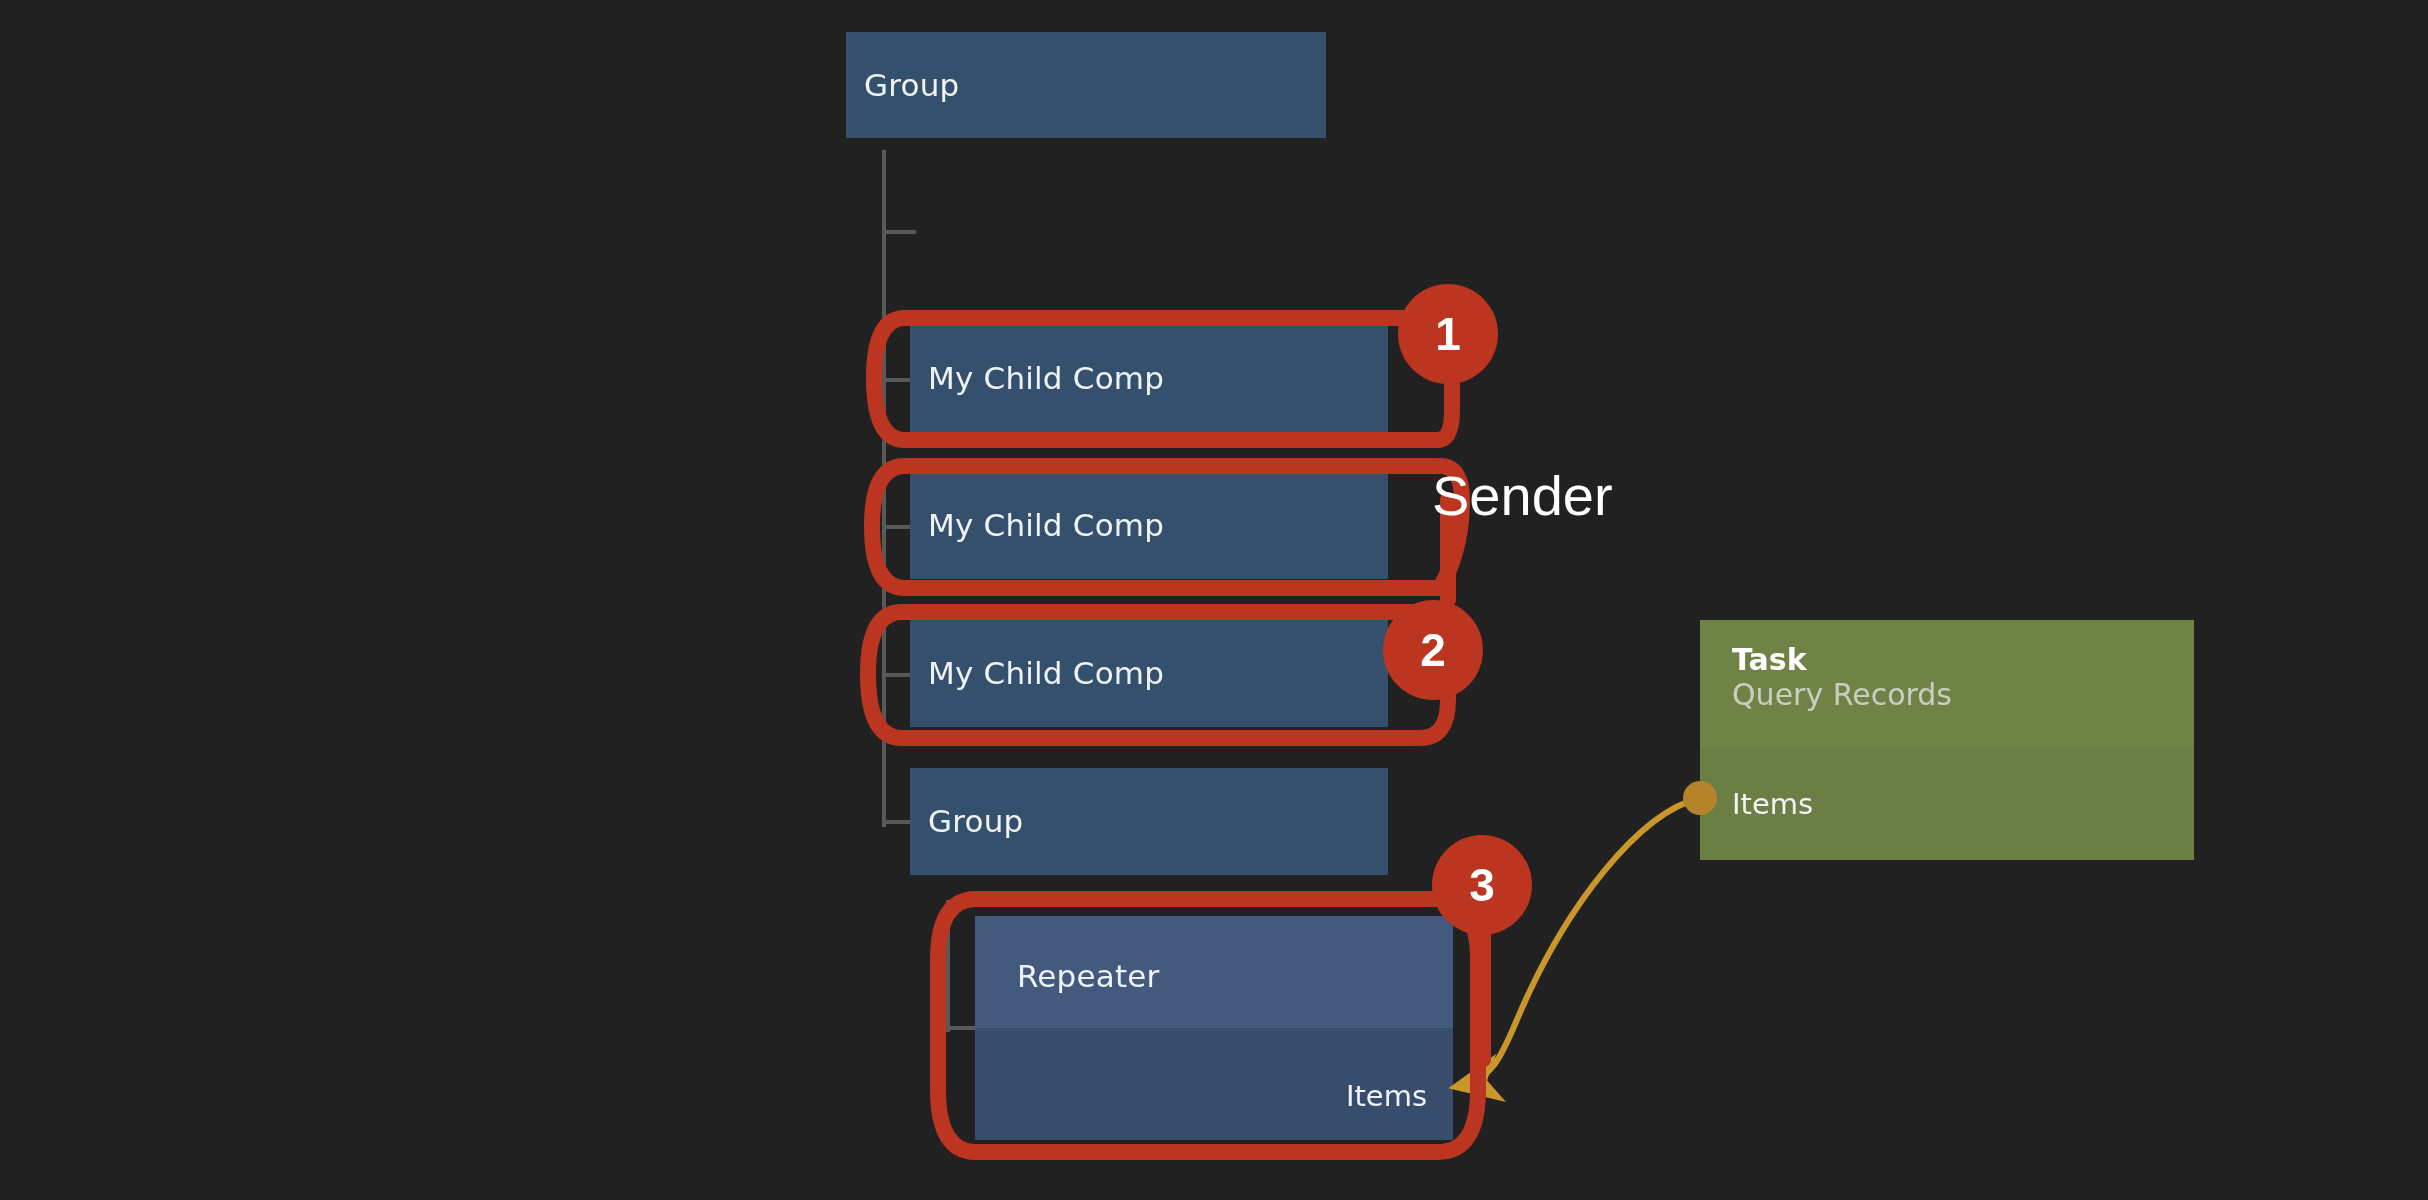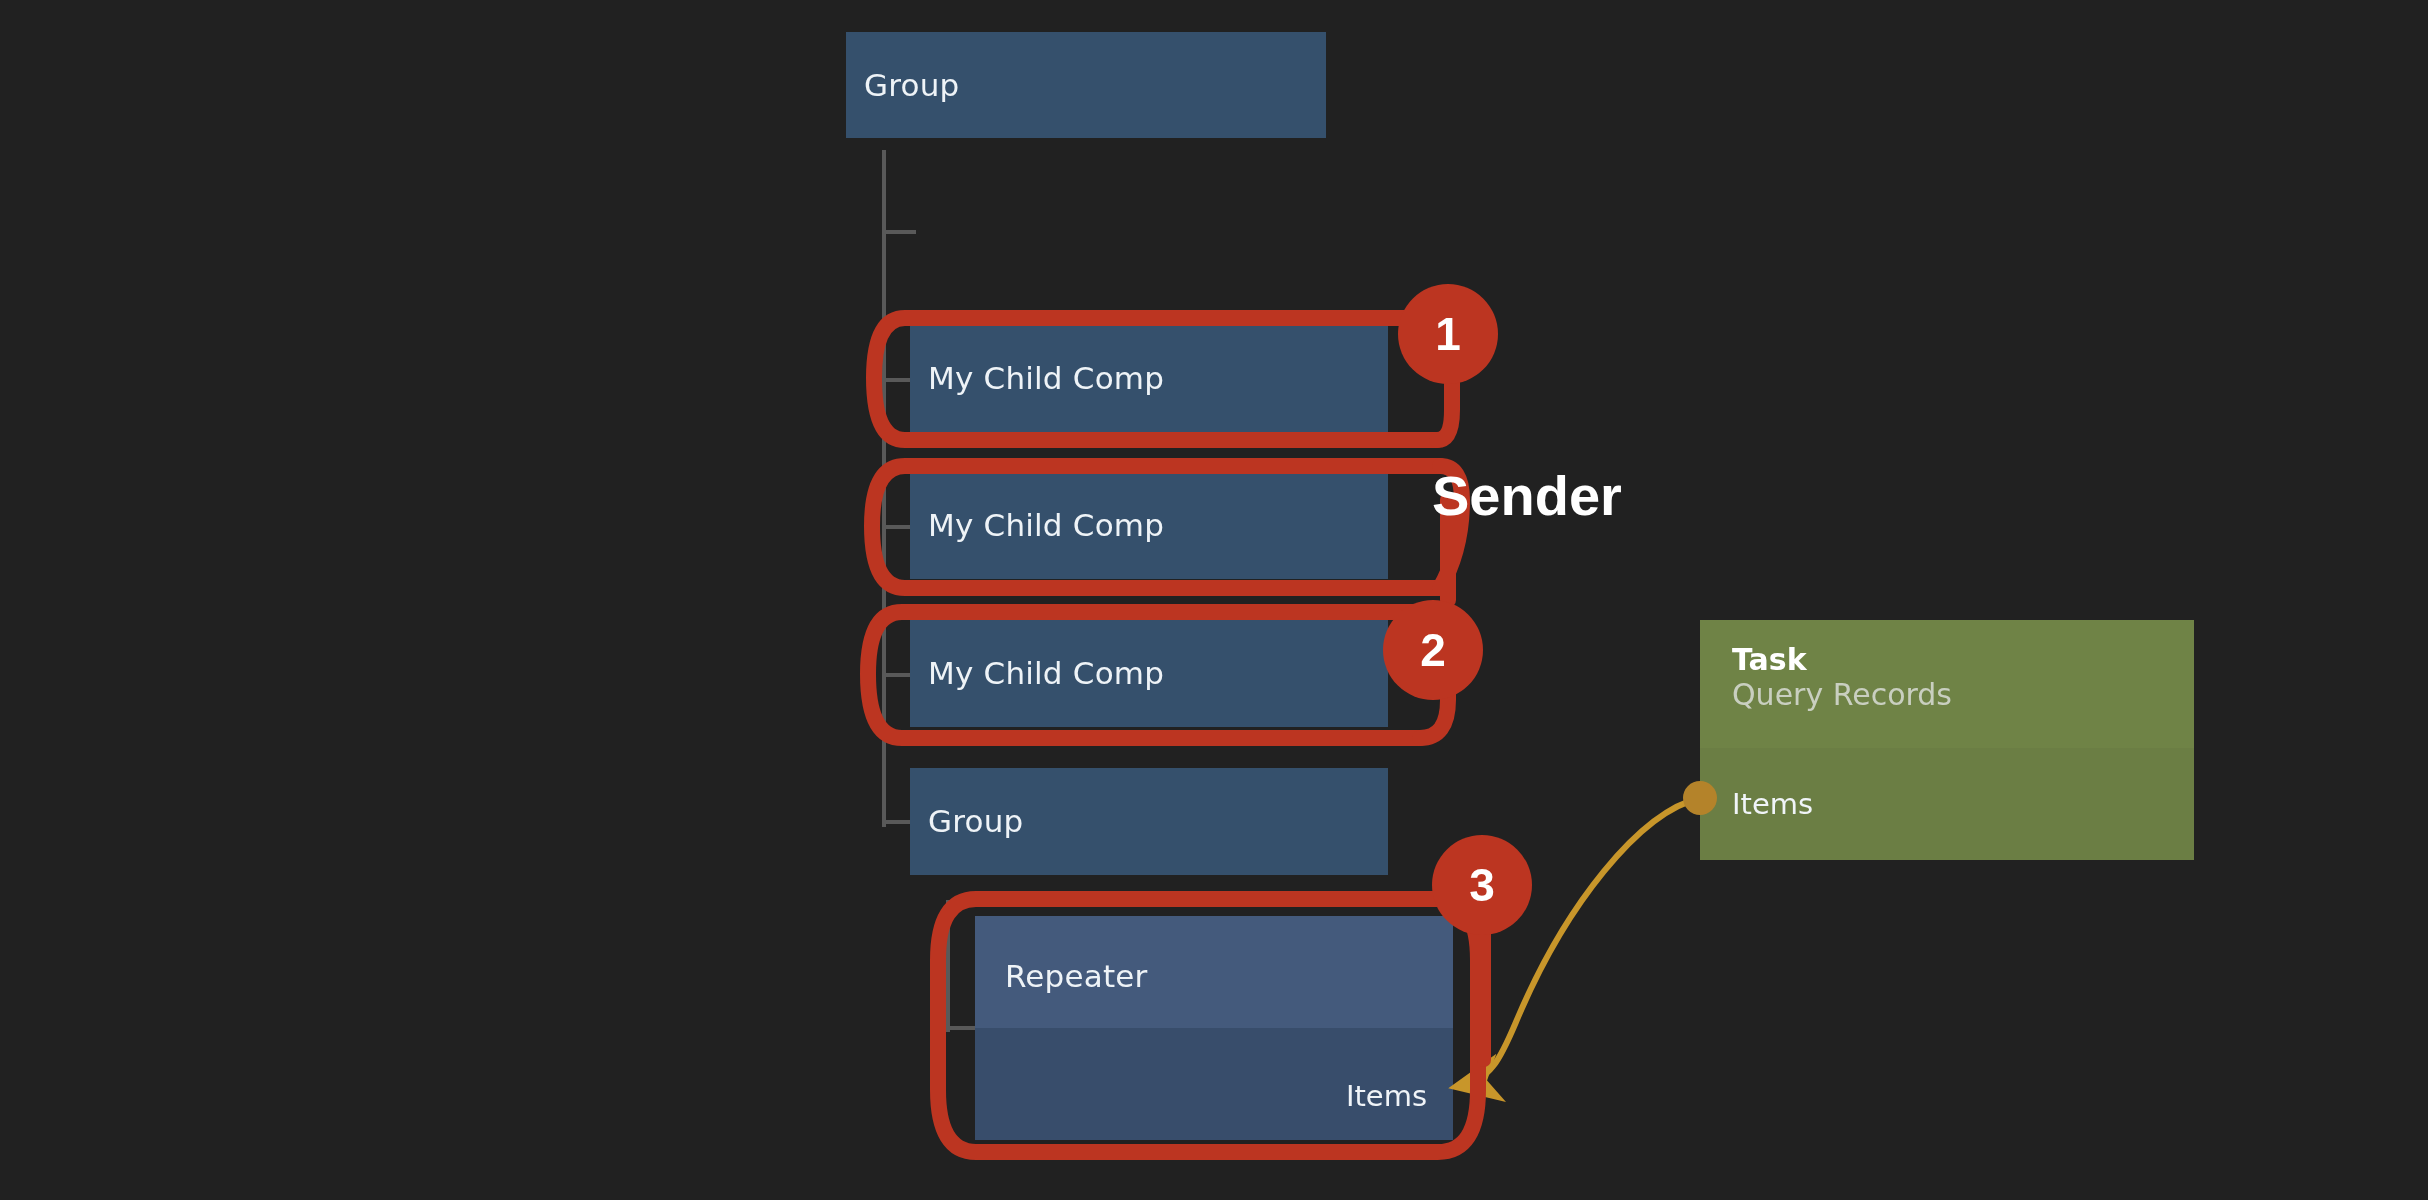--- a/index.html
+++ b/index.html
@@ -54,21 +54,21 @@
     display: flex;
     flex-direction: column;
     background: #3b5171;
   }
   .repeater-header {
     flex: 0 0 112px;
     background: #445a7c;
     display: flex;
     align-items: center;
   }
-  .repeater-header .node-label { padding-left: 30px; margin-top: 8px; }
+  .repeater-header .node-label { padding-left: 42px; margin-top: 8px; }
   .repeater-body {
     flex: 1 1 auto;
     background: #384d6b;
     display: flex;
     align-items: center;
     justify-content: flex-end;
     position: relative;
   }
   .port-label {
     font-size: 29px;
@@ -134,21 +134,20 @@
   }
 
   
   .callout-text {
     position: absolute;
     font-family: "Liberation Sans", sans-serif;
     font-size: 56px;
     color: #ffffff;
     white-space: nowrap;
     line-height: 1;
-    font-weight: bold;
   }
 </style>
 </head>
 <body>
 
 <div id="stage">
 
   <svg id="tree-lines" viewBox="0 0 2428 1200" xmlns="http://www.w3.org/2000/svg">
 
     <path d="M 884 150 L 884 827" stroke="#595959" stroke-width="4" fill="none"></path>

